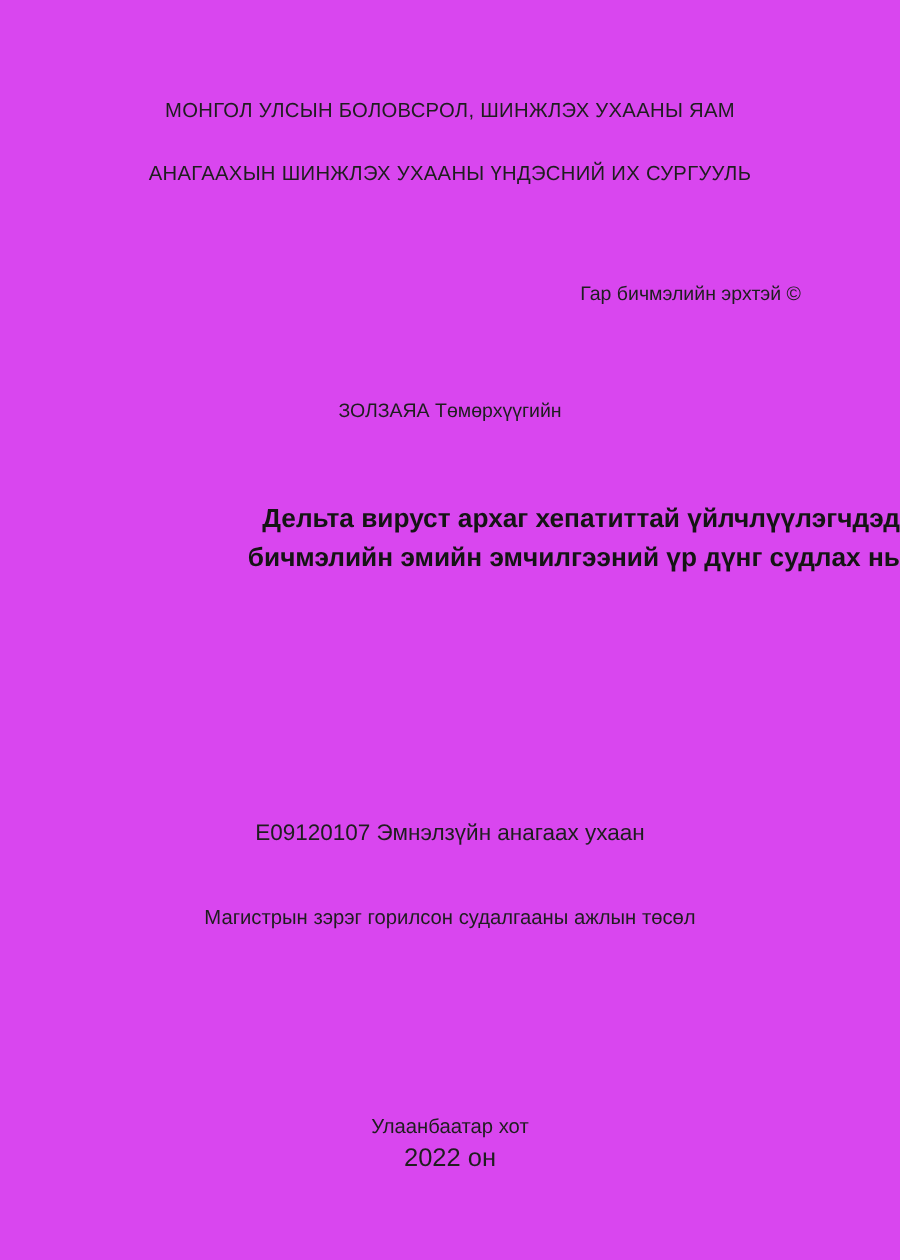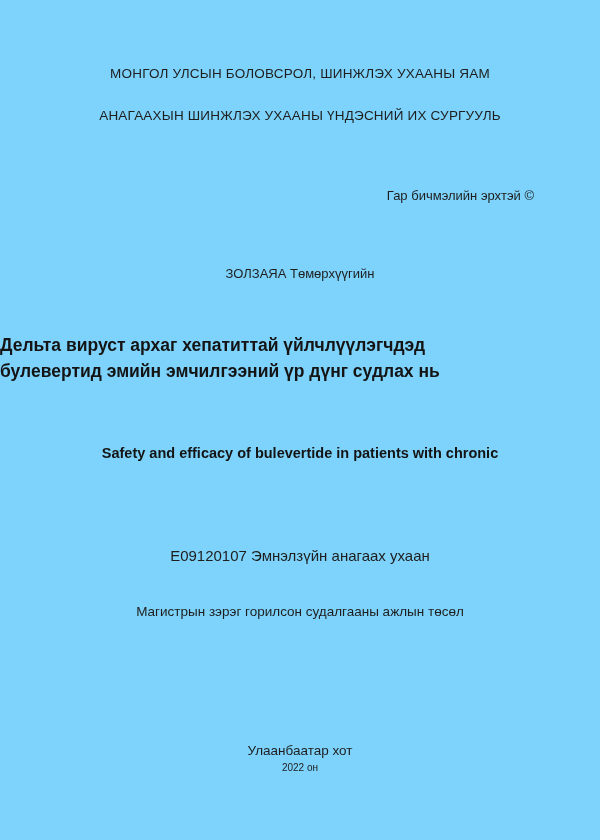--- a/index.html
+++ b/index.html
@@ -4,21 +4,21 @@
 <style>
   html, body {
     margin: 0;
     padding: 0;
     background: #fdfdfb;
   }
   .page {
     position: relative;
     width: 600px;
     height: 840px;
-    background: #7dd3fc;
+    background: #d946ef;
     font-family: "Liberation Sans", sans-serif;
     color: #1e1e1e;
     overflow: hidden;
   }
   .line {
     position: absolute;
     left: 0;
     width: 100%;
     text-align: center;
     white-space: nowrap;
@@ -32,62 +32,61 @@
     font-size: 13px;
     text-align: left;
     white-space: nowrap;
   }
   .author { top: 266px; font-size: 13px; }
   .title-mn {
     position: absolute;
     top: 332px;
     left: 0;
     width: 100%;
-    text-align: left;
+    text-align: right;
     font-weight: bold;
     font-size: 17.5px;
     line-height: 26px;
     color: #141414;
   }
   .title-en {
     position: absolute;
     top: 444px;
     left: 0;
     width: 100%;
     text-align: center;
     font-weight: bold;
     font-size: 14.5px;
     line-height: 19px;
     color: #141414;
   }
   .program { top: 547px; font-size: 15px; }
   .degree  { top: 604px; font-size: 13.5px; }
   .footer-city { top: 743px; font-size: 13.5px; }
-  .footer-year { top: 762px; font-size: 10px; }
+  .footer-year { top: 762px; font-size: 17px; }
 </style>
 </head>
 <body>
 
 <div class="page">
 
   <div class="line header-line1">МОНГОЛ УЛСЫН БОЛОВСРОЛ, ШИНЖЛЭХ УХААНЫ ЯАМ</div>
 
   <div class="line header-line2">АНАГААХЫН ШИНЖЛЭХ УХААНЫ ҮНДЭСНИЙ ИХ СУРГУУЛЬ</div>
 
   <div class="copyright">Гар бичмэлийн эрхтэй ©</div>
 
   <div class="line author">ЗОЛЗАЯА Төмөрхүүгийн</div>
 
   <div class="title-mn">
     <div>Дельта вируст архаг хепатиттай үйлчлүүлэгчдэд</div>
-    <div>булевертид эмийн эмчилгээний үр дүнг судлах нь</div>
+    <div>бичмэлийн эмийн эмчилгээний үр дүнг судлах нь</div>
   </div>
 
   <div class="title-en">
-    <div>Safety and efficacy of bulevertide in patients with chronic</div>
   </div>
 
   <div class="line program">Е09120107 Эмнэлзүйн анагаах ухаан</div>
 
   <div class="line footer-city">Улаанбаатар хот</div>
 
   <div class="line degree">Магистрын зэрэг горилсон судалгааны ажлын төсөл</div>
 
   <div class="line footer-year">2022 он</div>
 

